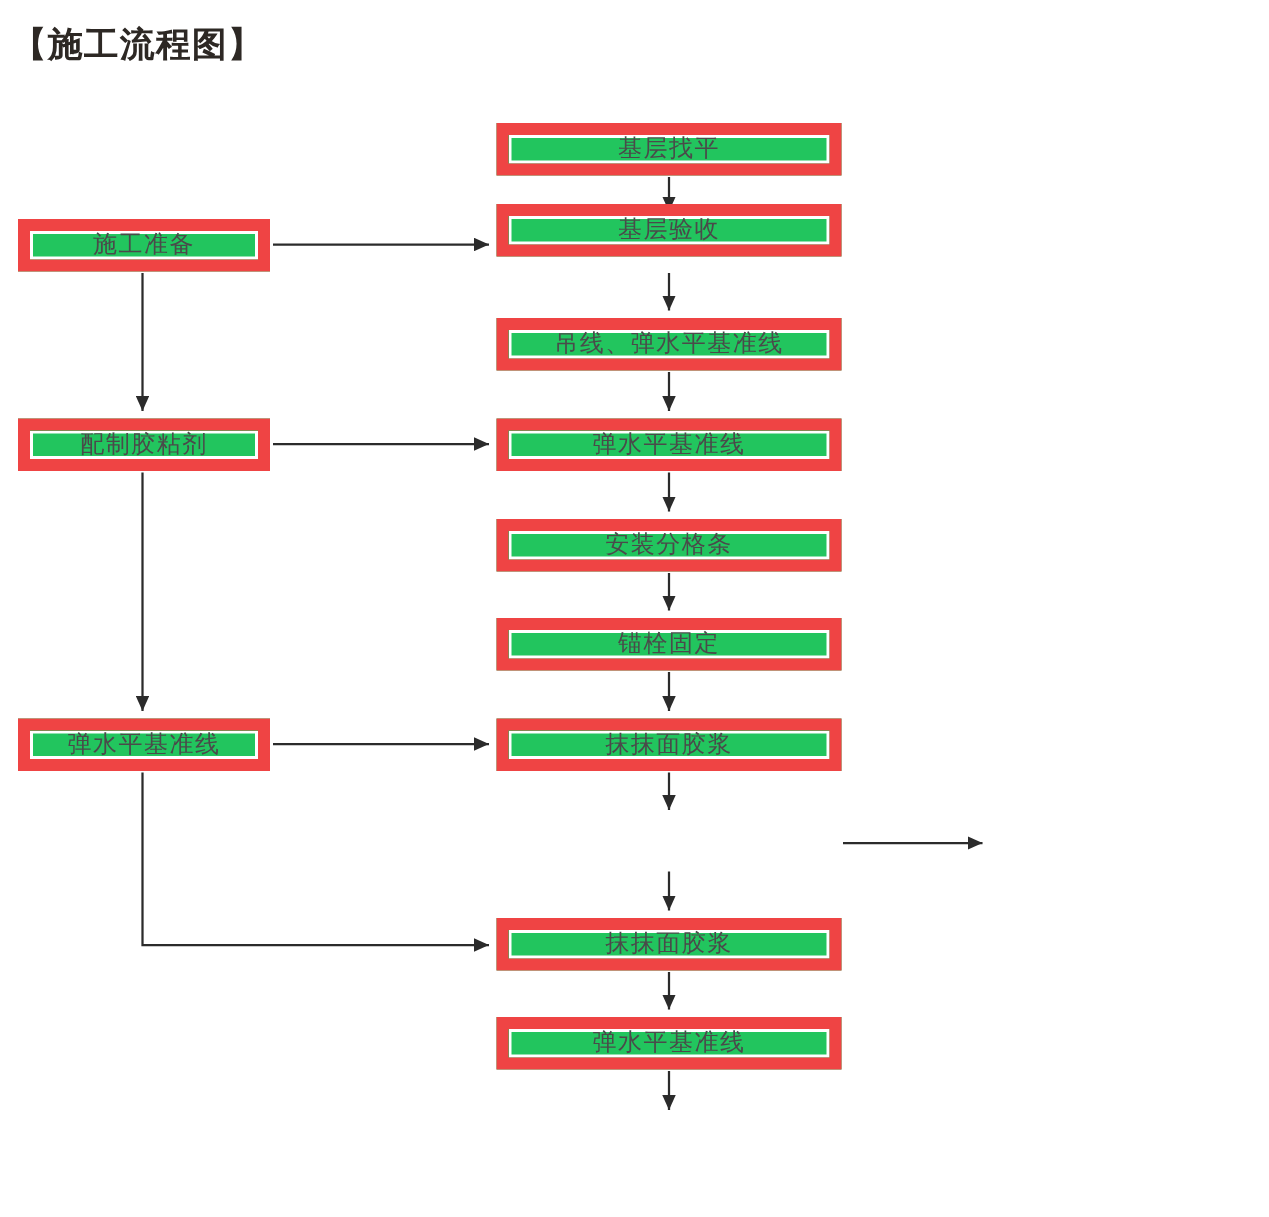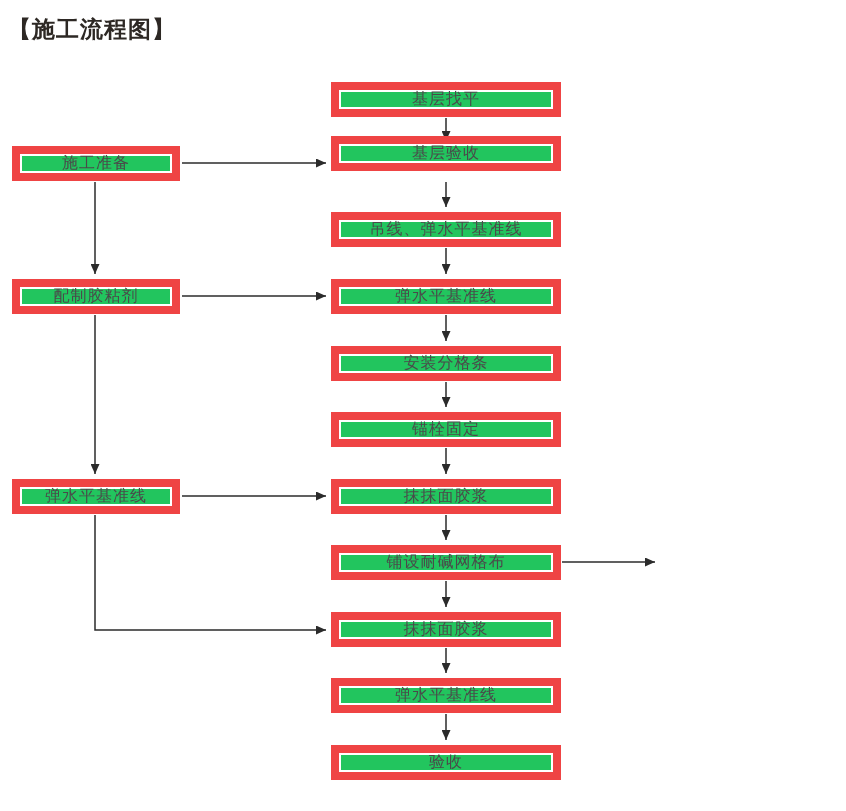--- a/index.html
+++ b/index.html
@@ -69,23 +69,21 @@
     <line x1="562" y1="562" x2="655" y2="562" stroke="#2b2b2b" stroke-width="1.5" marker-end="url(#ah)"></line>
   </svg>
 
   <div class="node main" style="top:82px">基层找平</div>
   <div class="node main" style="top:136px">基层验收</div>
   <div class="node main" style="top:212px">吊线、弹水平基准线</div>
   <div class="node main" style="top:279px">弹水平基准线</div>
   <div class="node main" style="top:412px">锚栓固定</div>
   <div class="node main" style="top:346px">安装分格条</div>
   <div class="node main" style="top:479px">抹抹面胶浆</div>
-  <div class="node main" style="top:545px">铺设耐碱网格布</div>
   <div class="node main" style="top:612px">抹抹面胶浆</div>
   <div class="node main" style="top:678px">弹水平基准线</div>
-  <div class="node main" style="top:745px">验收</div>
 
   <div class="node side" style="top:146px">施工准备</div>
   <div class="node side" style="top:279px">配制胶粘剂</div>
   <div class="node side" style="top:479px">弹水平基准线</div>
 
 
 </div>
 
 </body></html>

